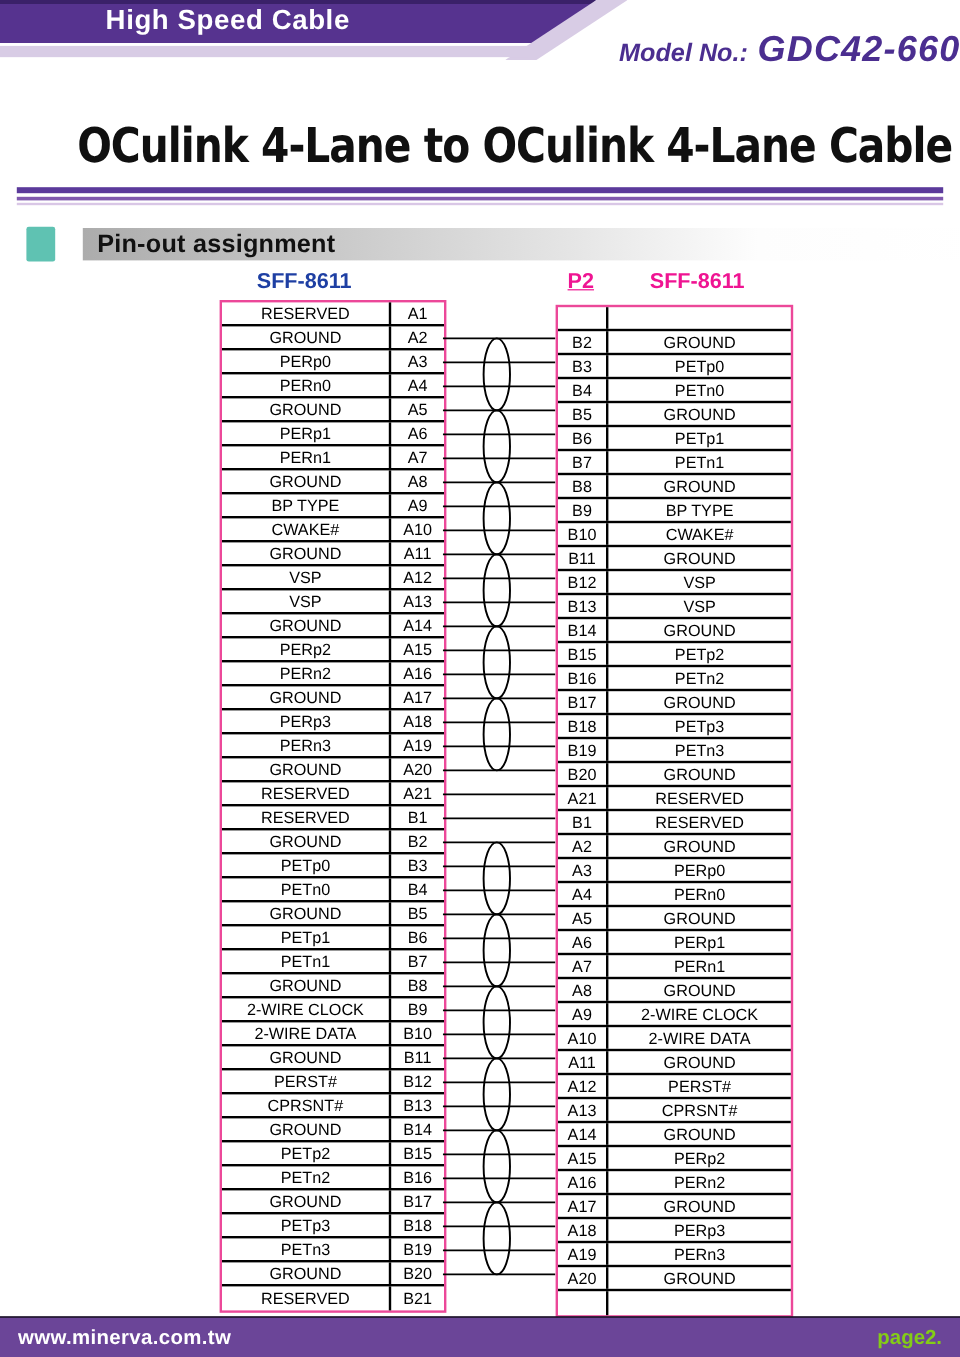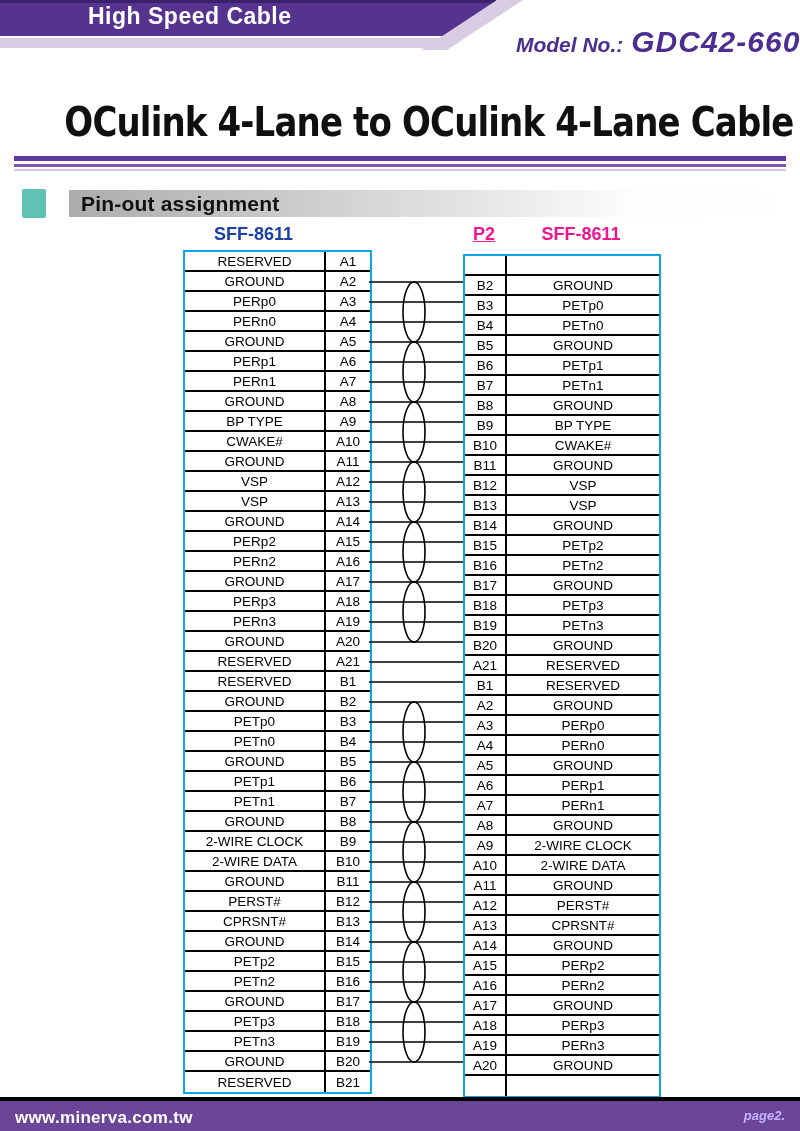--- a/index.html
+++ b/index.html
@@ -41,45 +41,45 @@
   
   .colhdr{position:absolute;top:224px;height:22px;text-align:center;font-weight:bold;font-size:18px;}
   .hdr-blue{color:#1e3fa3;}
   .hdr-magenta{color:#ef1492;}
   .hdr-left-std{left:183px;width:141px;}
   .hdr-left-conn{left:324px;width:44px;margin-top:32px;}
   .hdr-right-conn{left:463px;width:42px;text-decoration:underline;}
   .hdr-right-std{left:505px;width:152px;}
 
   
-  .ptable{position:absolute;border:2px solid #0ea5e9;background:#fff;}
+  .ptable{position:absolute;border:2px solid #ec4899;background:#fff;}
   .ptable.left{left:183px;top:250px;width:185px;}
   .ptable.right{left:463px;top:254px;width:194px;}
   .prow{display:flex;height:20px;border-bottom:2px solid #000;box-sizing:border-box;}
   .prow:last-child{border-bottom:none;}
   .cell{display:flex;align-items:center;justify-content:center;font-size:13.5px;
         color:#000;box-sizing:border-box;overflow:hidden;white-space:nowrap;}
   .cell:first-child{border-right:2px solid #000;}
   .ptable.left .cell.sig{width:141px;}
   .ptable.left .cell.pin{flex:1;}
   .ptable.right .cell.pin{width:42px;}
   .ptable.right .cell.sig{flex:1;}
 
   
   .wires{position:absolute;left:369px;top:250px;}
   .wires line{stroke:#000;stroke-width:1.6;}
   .wires ellipse{stroke:#000;stroke-width:1.6;fill:none;}
 
   
   .footer{position:absolute;left:0;top:1097px;width:800px;height:34px;background:#6b4598;
-          border-top:4px solid #000000;box-sizing:border-box;}
+          border-top:1px solid #000000;box-sizing:border-box;}
   .footer-site{position:absolute;left:15px;top:7px;color:#fff;font-weight:bold;
                font-size:17px;letter-spacing:.3px;}
-  .footer-page{position:absolute;right:15px;top:7px;color:#c4b5fd;font-weight:bold;
-               font-style:italic;font-size:13px;}
+  .footer-page{position:absolute;right:15px;top:7px;color:#84cc16;font-weight:bold;
+               font-size:17px;}
 </style>
 </head>
 <body>
 
 <div class="page">
 
   <div class="banner">
     <span class="banner-title">High Speed Cable</span>
   </div>
   <div class="diag-band"></div>

